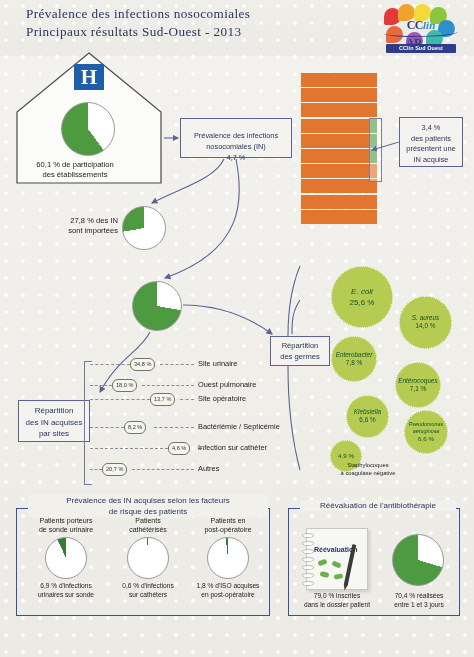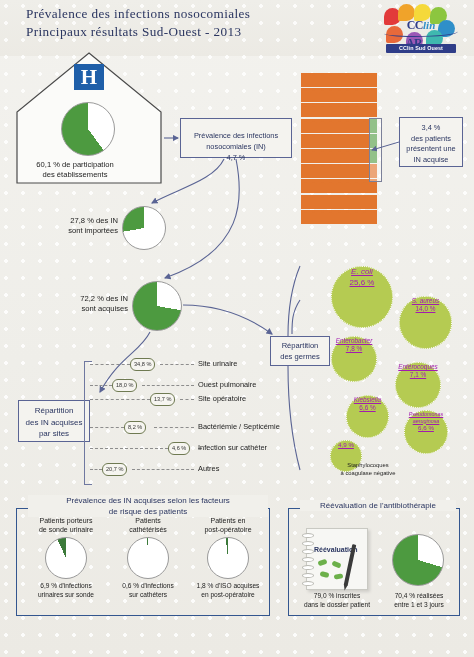--- a/index.html
+++ b/index.html
@@ -98,22 +98,22 @@
   }
   .site-label{position:absolute;left:108px;top:0;font-size:7.4px;line-height:11px;color:#1c1c1c;white-space:nowrap;}
   .bracket{
     position:absolute;left:84px;top:361px;width:7px;height:122px;
     border:1.1px solid #6f78a0;border-right:none;
   }
   
   .germ{
     position:absolute;border-radius:50%;
     background:#b5cb52;border:1.6px dotted #ffffff;
-    color:#a21caf;text-align:center;box-sizing:border-box;
-    display:flex;flex-direction:column;align-items:center;justify-content:flex-start;text-decoration:underline;
+    color:#14532d;text-align:center;box-sizing:border-box;
+    display:flex;flex-direction:column;align-items:center;justify-content:center;
   }
   .germ .gname{font-style:italic;font-size:8px;line-height:10px;}
   .germ .gval{font-size:8px;line-height:11px;}
   .germ.small .gname{font-size:6.4px;line-height:8px;}
   .germ.small .gval{font-size:6.4px;line-height:8.5px;}
   .germ.tiny .gname{font-size:5.4px;line-height:6.6px;}
   .germ.tiny .gval{font-size:6.2px;line-height:8px;}
   .sncn-label{
     position:absolute;left:322px;top:462px;width:92px;text-align:center;
     font-size:5.8px;line-height:7.6px;color:#1c1c1c;
@@ -775,24 +775,20 @@
     <span>IN acquise</span>
   </div>
 
   <div class="pie pie-import" id="pie-import" style="background: conic-gradient(rgb(255, 255, 255) 0deg, rgb(255, 255, 255) 259.92deg, rgb(77, 154, 64) 259.92deg, rgb(77, 154, 64) 360deg);"></div>
   <div class="cap-import">
     <span>27,8 % des IN</span><br>
     <span>sont importées</span>
   </div>
 
   <div class="pie pie-acq" id="pie-acq" style="background: conic-gradient(rgb(255, 255, 255) 0deg, rgb(255, 255, 255) 100.08deg, rgb(77, 154, 64) 100.08deg, rgb(77, 154, 64) 360deg);"></div>
-  <div class="cap-acq">
-    <span>72,2 % des IN</span><br>
-    <span>sont acquises</span>
-  </div>
 
   <div class="box box-sites">
     <span>Répartition</span><br>
     <span>des IN acquises</span><br>
     <span>par sites</span>
   </div>
   <div class="bracket"></div>
   <div class="sites" id="sites-list">
       <div class="site-row" style="top: 0px;">
         <div class="dots" style="left: 0px; width: 40px;"></div>

